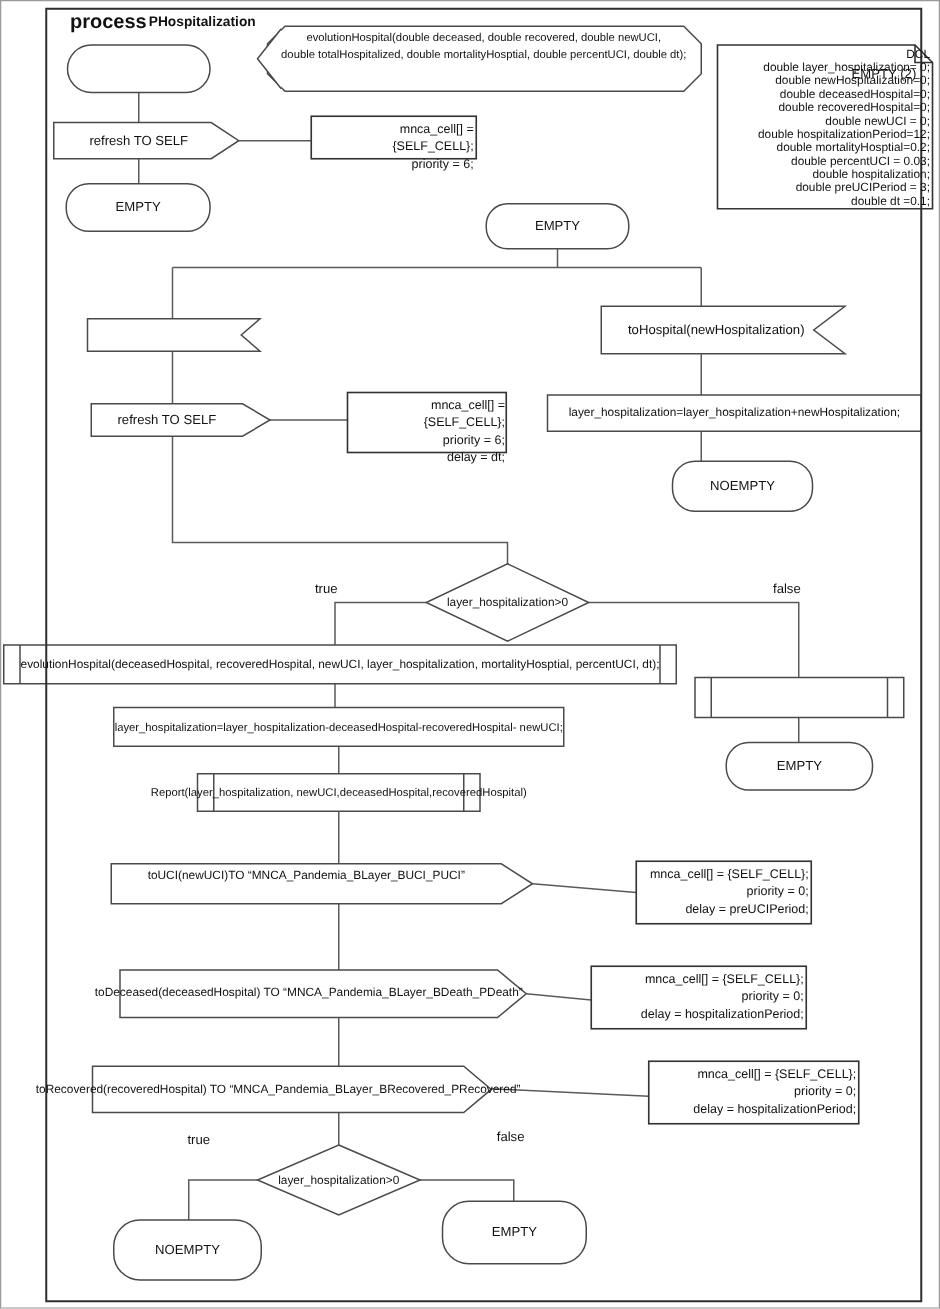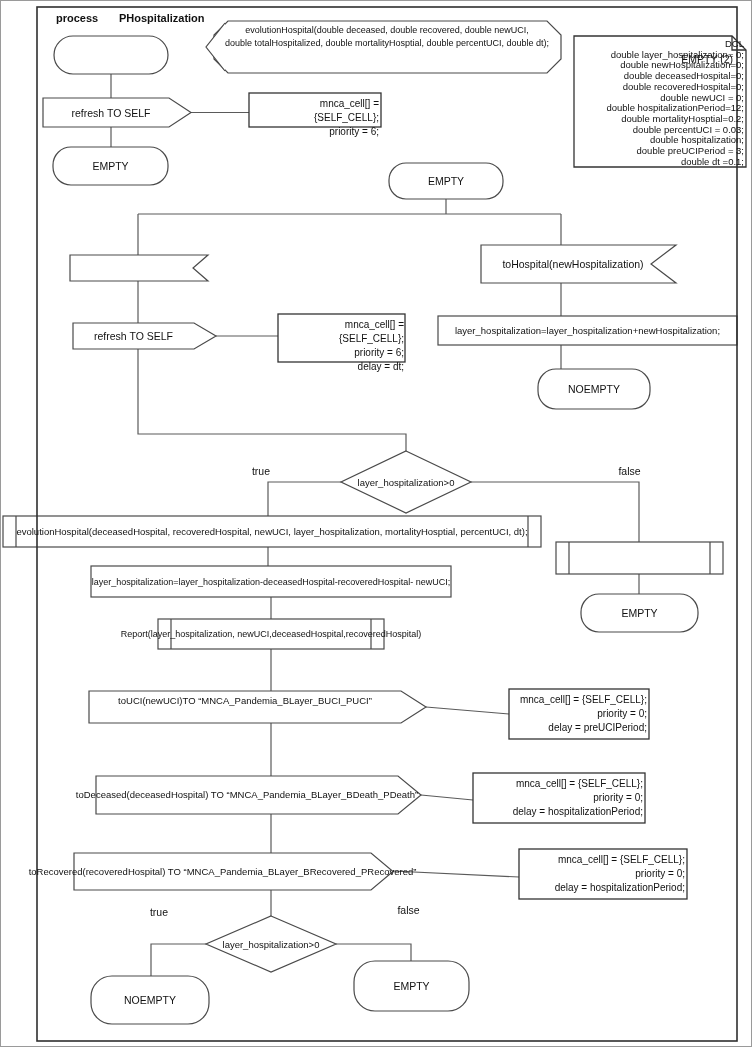--- a/index.html
+++ b/index.html
@@ -98,21 +98,21 @@
       <rect x="472" y="772" width="172" height="50"></rect>
       <rect x="518" y="848" width="168" height="50"></rect>
 
       <path d="M573,35 L731,35 L745,49 L745,166 L573,166 Z"></path>
       <path d="M731,35 L731,49 L745,49" fill="none"></path>
     </g>
 
     <rect x="36" y="6" width="700" height="1034" fill="none" stroke="#2f2f2f" stroke-width="1.6"></rect>
   </svg>
 
-  <div class="lbl bold" style="left:55px;top:11px;width:60px;justify-content:flex-start;font-size:11px;">process</div>
+  <div class="lbl bold" style="left:55px;top:11px;width:60px;justify-content:flex-start;font-size:16px;">process</div>
   <div class="lbl bold" style="left:118px;top:11px;width:150px;justify-content:flex-start;font-size:11px;">PHospitalization</div>
   <div class="lbl" style="left:648px;top:7px;width:84px;justify-content:flex-end;margin-top:45px;">EMPTY (2)</div>
 
   <div style="position:absolute;left:210px;top:23px;width:352px;">
     <span class="decl2">evolutionHospital(double deceased, double recovered, double newUCI,</span>
     <span class="decl2">double totalHospitalized, double mortalityHosptial, double percentUCI, double dt);</span>
   </div>
 
   <div class="lines dcl" style="left:577px;top:38px;width:166px;">DCL
 double layer_hospitalization= 0;

